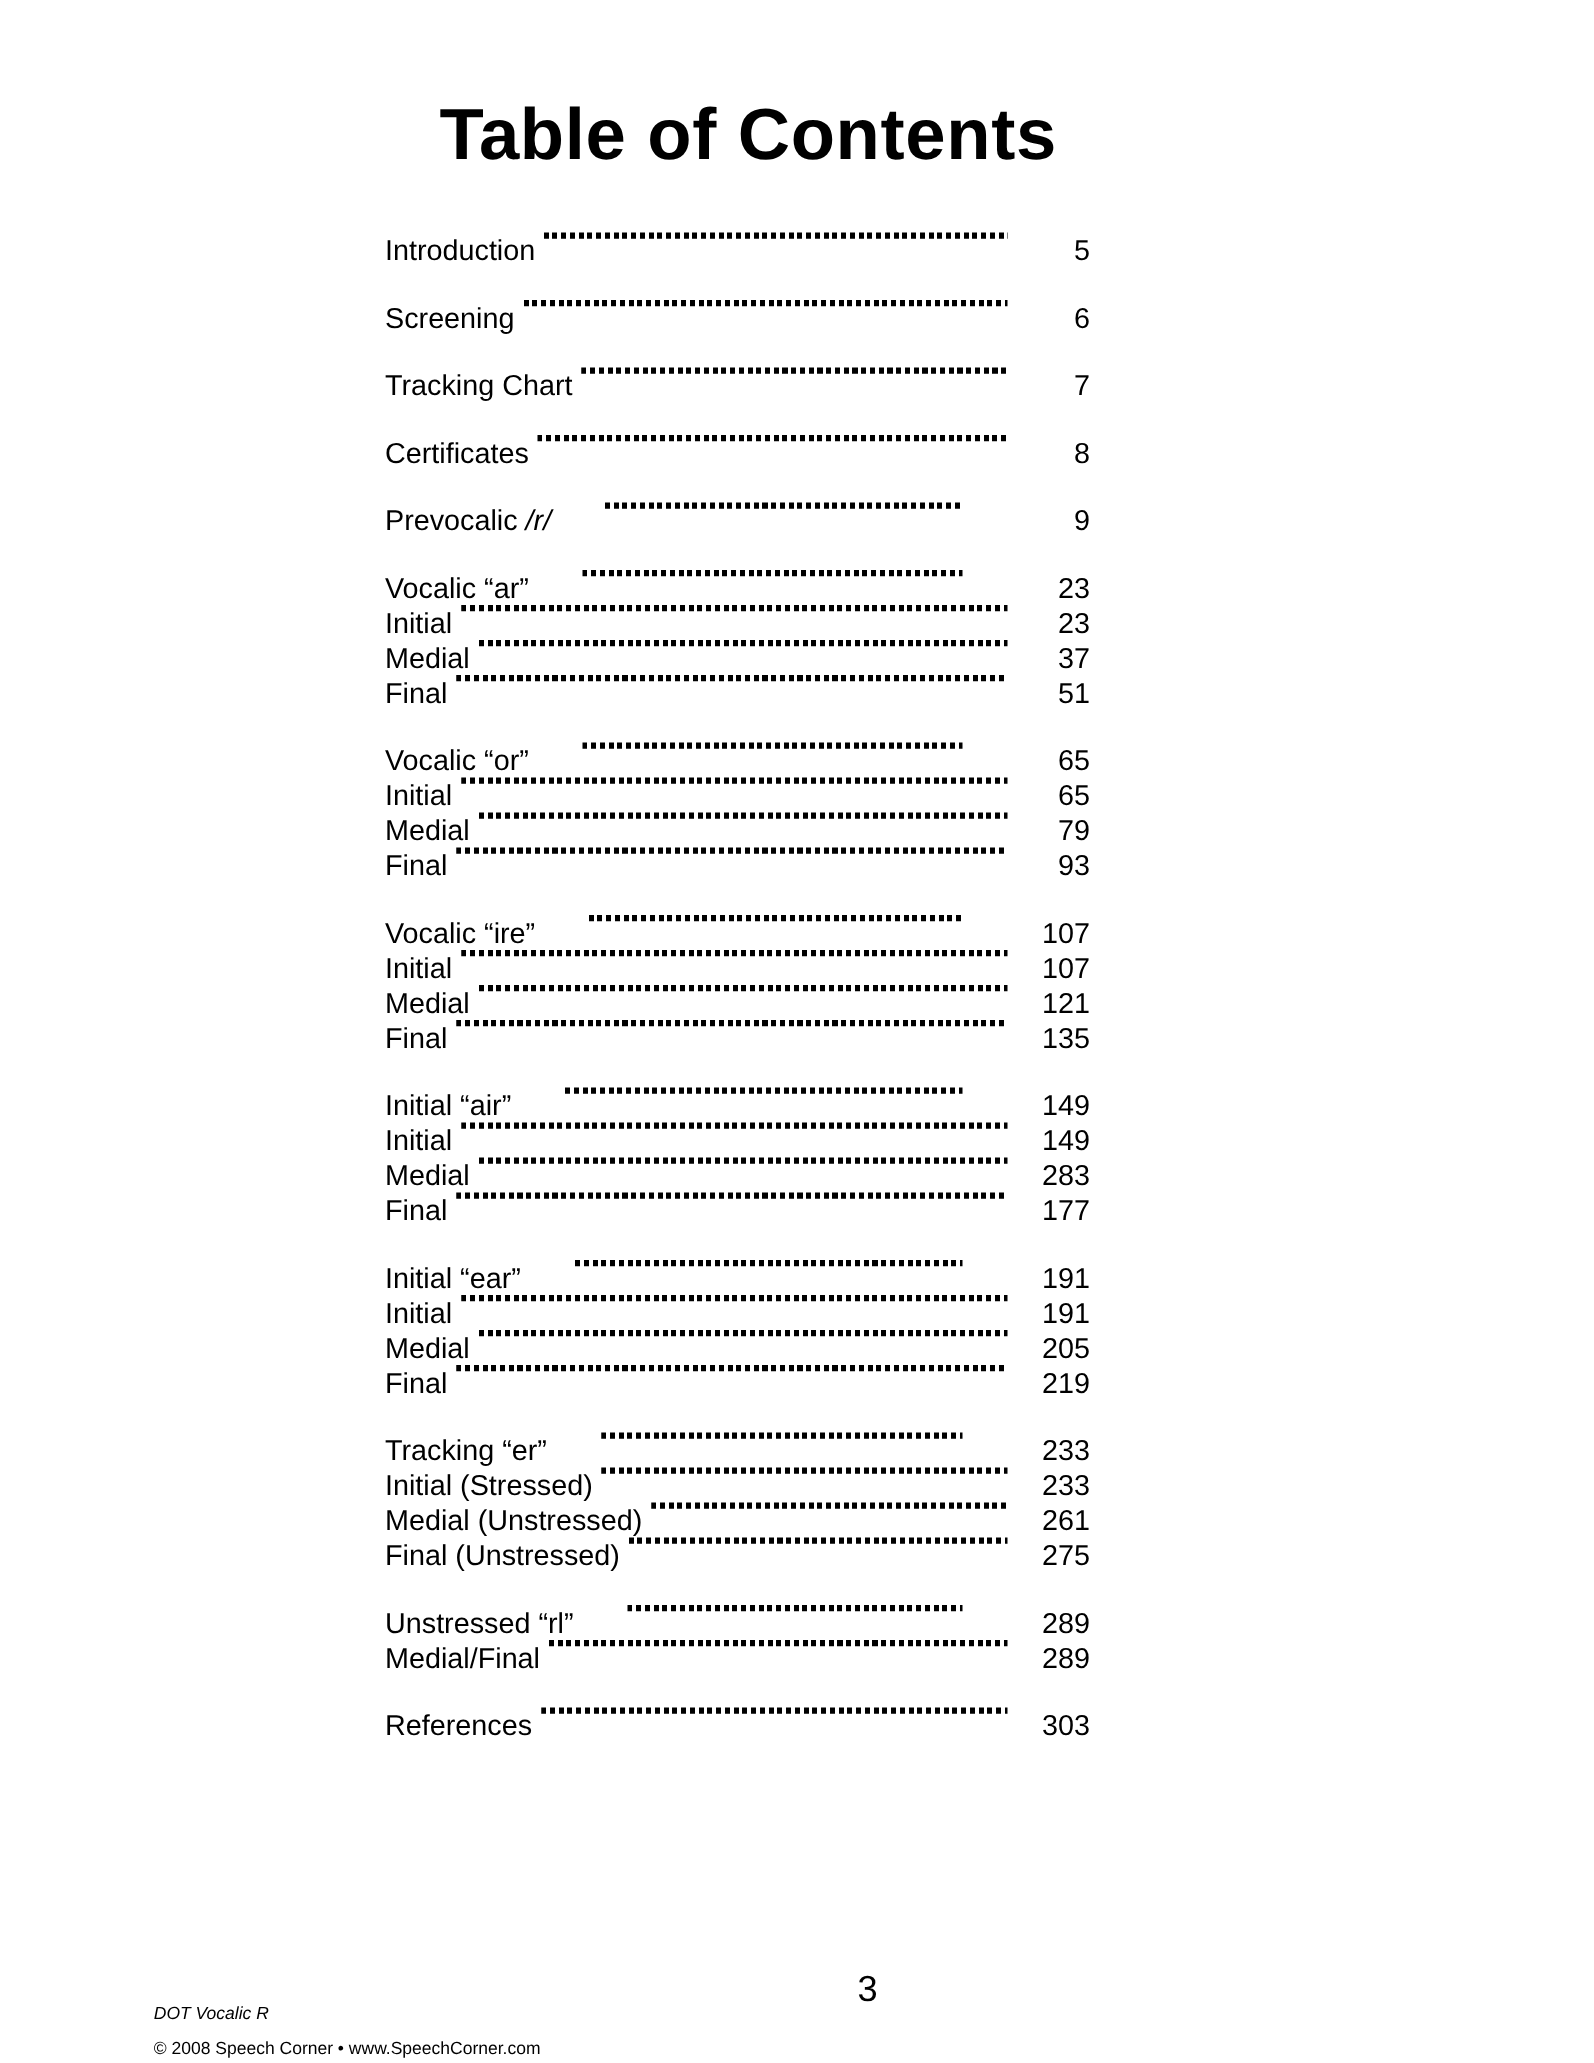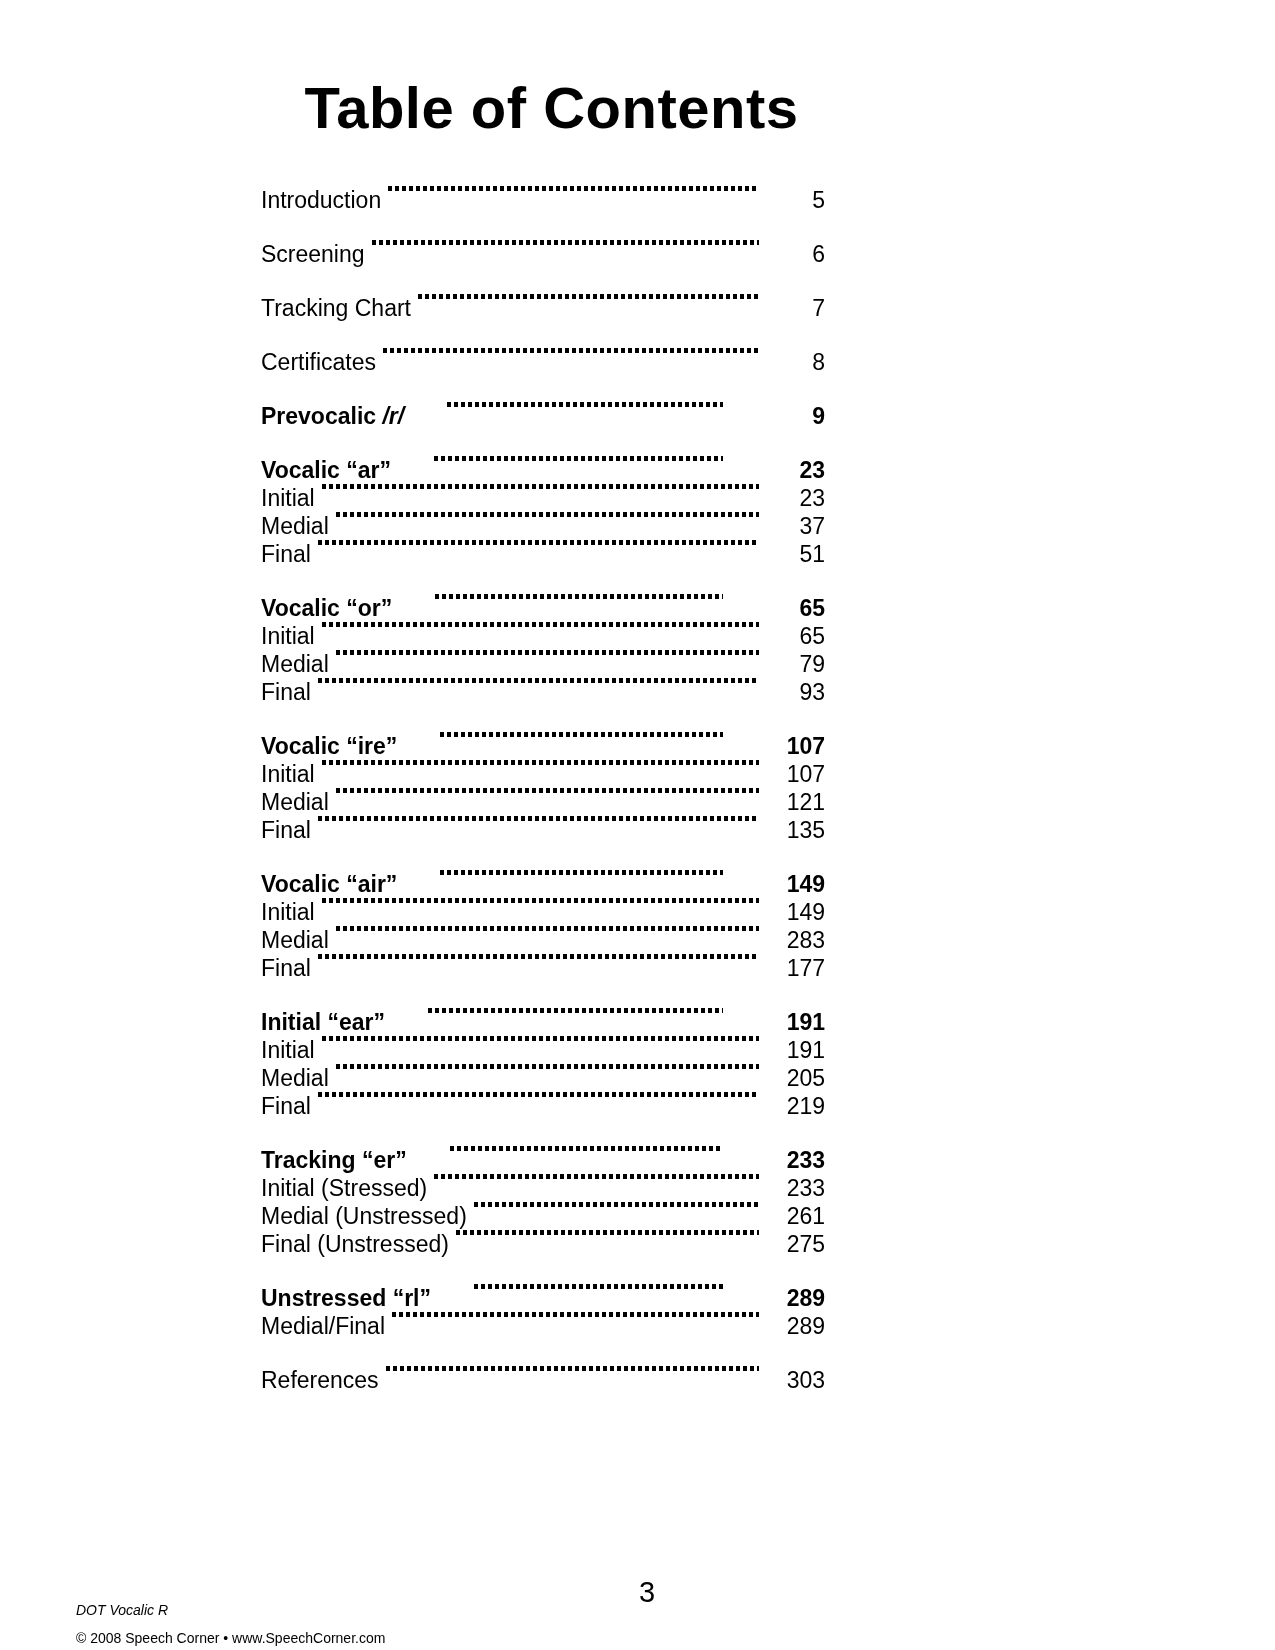--- a/index.html
+++ b/index.html
@@ -8,20 +8,21 @@
     background: #ffffff;
   }
   .page {
     position: relative;
     width: 1103px;
     height: 1650px;
     background: #ffffff;
     color: #000000;
     font-family: "Liberation Sans", sans-serif;
     overflow: hidden;
+    margin-left: 47px;
   }
   .page-title {
     margin: 76px 0 0 0;
     text-align: center;
     font-size: 58px;
     line-height: 64px;
     font-weight: bold;
     letter-spacing: 0.5px;
   }
   .toc {
@@ -31,21 +32,21 @@
     margin-bottom: 26px;
   }
   .toc-row {
     display: flex;
     align-items: flex-start;
     height: 28px;
     font-size: 23px;
     line-height: 28px;
   }
   .toc-row.bold {
-    font-weight: bold;
+    font-weight: normal;
     gap: 36px;
   }
   .toc-label {
     white-space: nowrap;
     flex: 0 0 auto;
   }
   .toc-label .it {
     font-style: italic;
   }
   .toc-dots {
@@ -182,21 +183,21 @@
           <span class="toc-num">121</span>
         </div>
         <div class="toc-row">
           <span class="toc-label"><span>Final</span></span>
           <span class="toc-dots"></span>
           <span class="toc-num">135</span>
         </div>
       </div>
       <div class="toc-section">
         <div class="toc-row bold">
-          <span class="toc-label"><span>Vocalic “air”</span></span>
+          <span class="toc-label"><span>Initial “air”</span></span>
           <span class="toc-dots"></span>
           <span class="toc-num">149</span>
         </div>
         <div class="toc-row">
           <span class="toc-label"><span>Initial</span></span>
           <span class="toc-dots"></span>
           <span class="toc-num">149</span>
         </div>
         <div class="toc-row">
           <span class="toc-label"><span>Medial</span></span>

